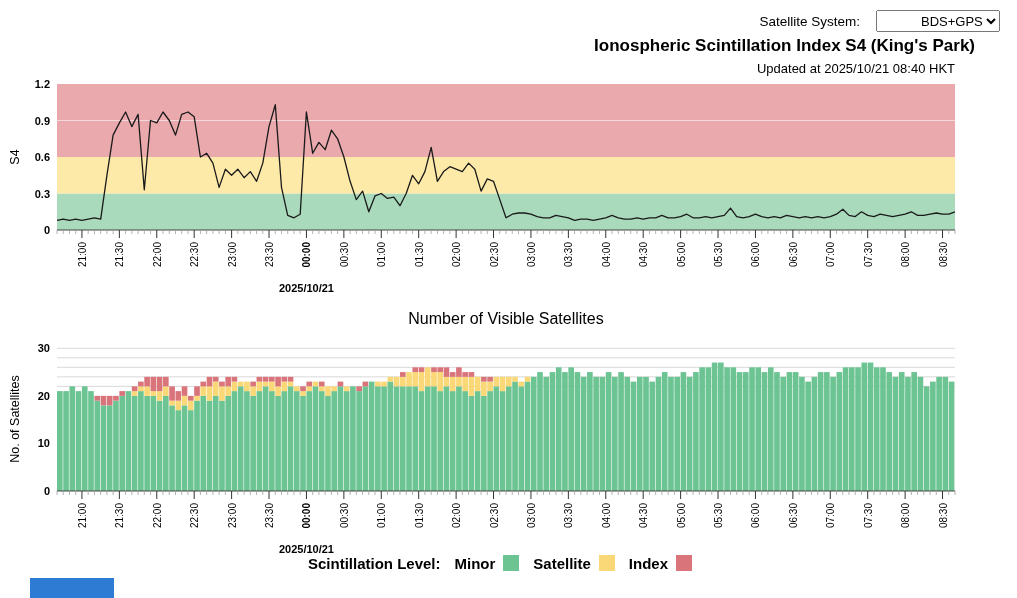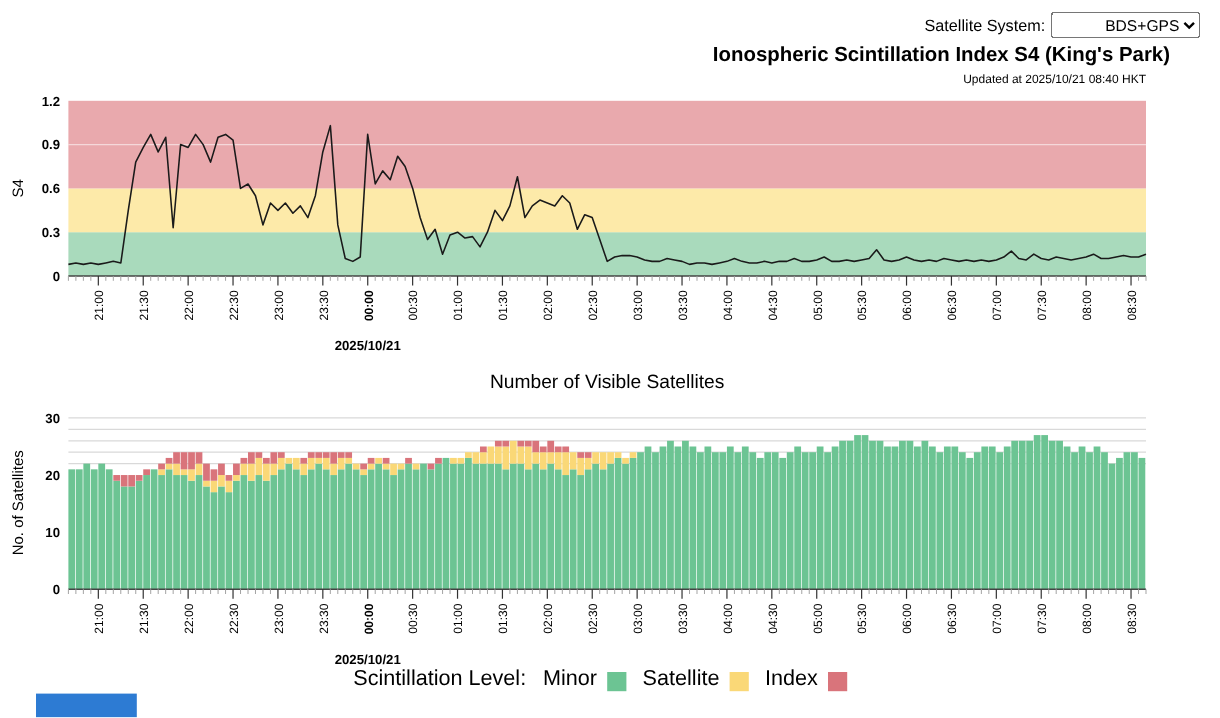--- a/index.html
+++ b/index.html
@@ -1,25 +1,25 @@
 <!DOCTYPE html>
 <html><head>
 <meta charset="utf-8">
 <style>
   html,body{margin:0;padding:0;background:#fff;}
   .page{position:relative;width:1017px;height:598px;background:#fff;overflow:hidden;
         font-family:"Liberation Sans",sans-serif;color:#000;}
-  .sat-control{position:absolute;top:10px;right:17px;display:flex;align-items:center;gap:5px;font-size:13.5px;}
+  .sat-control{position:absolute;top:10px;right:17px;display:flex;align-items:center;gap:16px;font-size:13.5px;}
   .sat-control select{font-family:"Liberation Sans",sans-serif;font-size:13px;height:22px;padding-left:40px;}
   .title1{position:absolute;top:36px;left:0;width:975px;text-align:right;font-size:17px;font-weight:bold;}
-  .updated{position:absolute;top:61px;left:455px;width:500px;text-align:right;font-size:10px;}
+  .updated{position:absolute;top:61px;left:455px;width:500px;text-align:right;font-size:13px;}
   .title2{position:absolute;top:310px;left:0;width:1012px;text-align:center;font-size:16px;font-weight:normal;}
   #charts{position:absolute;left:0;top:0;}
   #charts text{fill:#000;}
-  .legend{position:absolute;top:555px;left:0;width:1000px;display:flex;justify-content:center;align-items:flex-end;font-size:18px;}
+  .legend{position:absolute;top:555px;left:0;width:1000px;display:flex;justify-content:center;align-items:flex-start;font-size:15px;font-weight:bold;}
   .legend .lg-label{margin-left:14px;}
   .legend .prefix{margin-left:0;}
   .legend .swatch{width:16px;height:16px;display:inline-block;margin-left:8px;}
   .blue-box{position:absolute;left:30px;top:578px;width:84px;height:20px;}
 </style>
 </head>
 <body>
 
 <div class="page">
 

